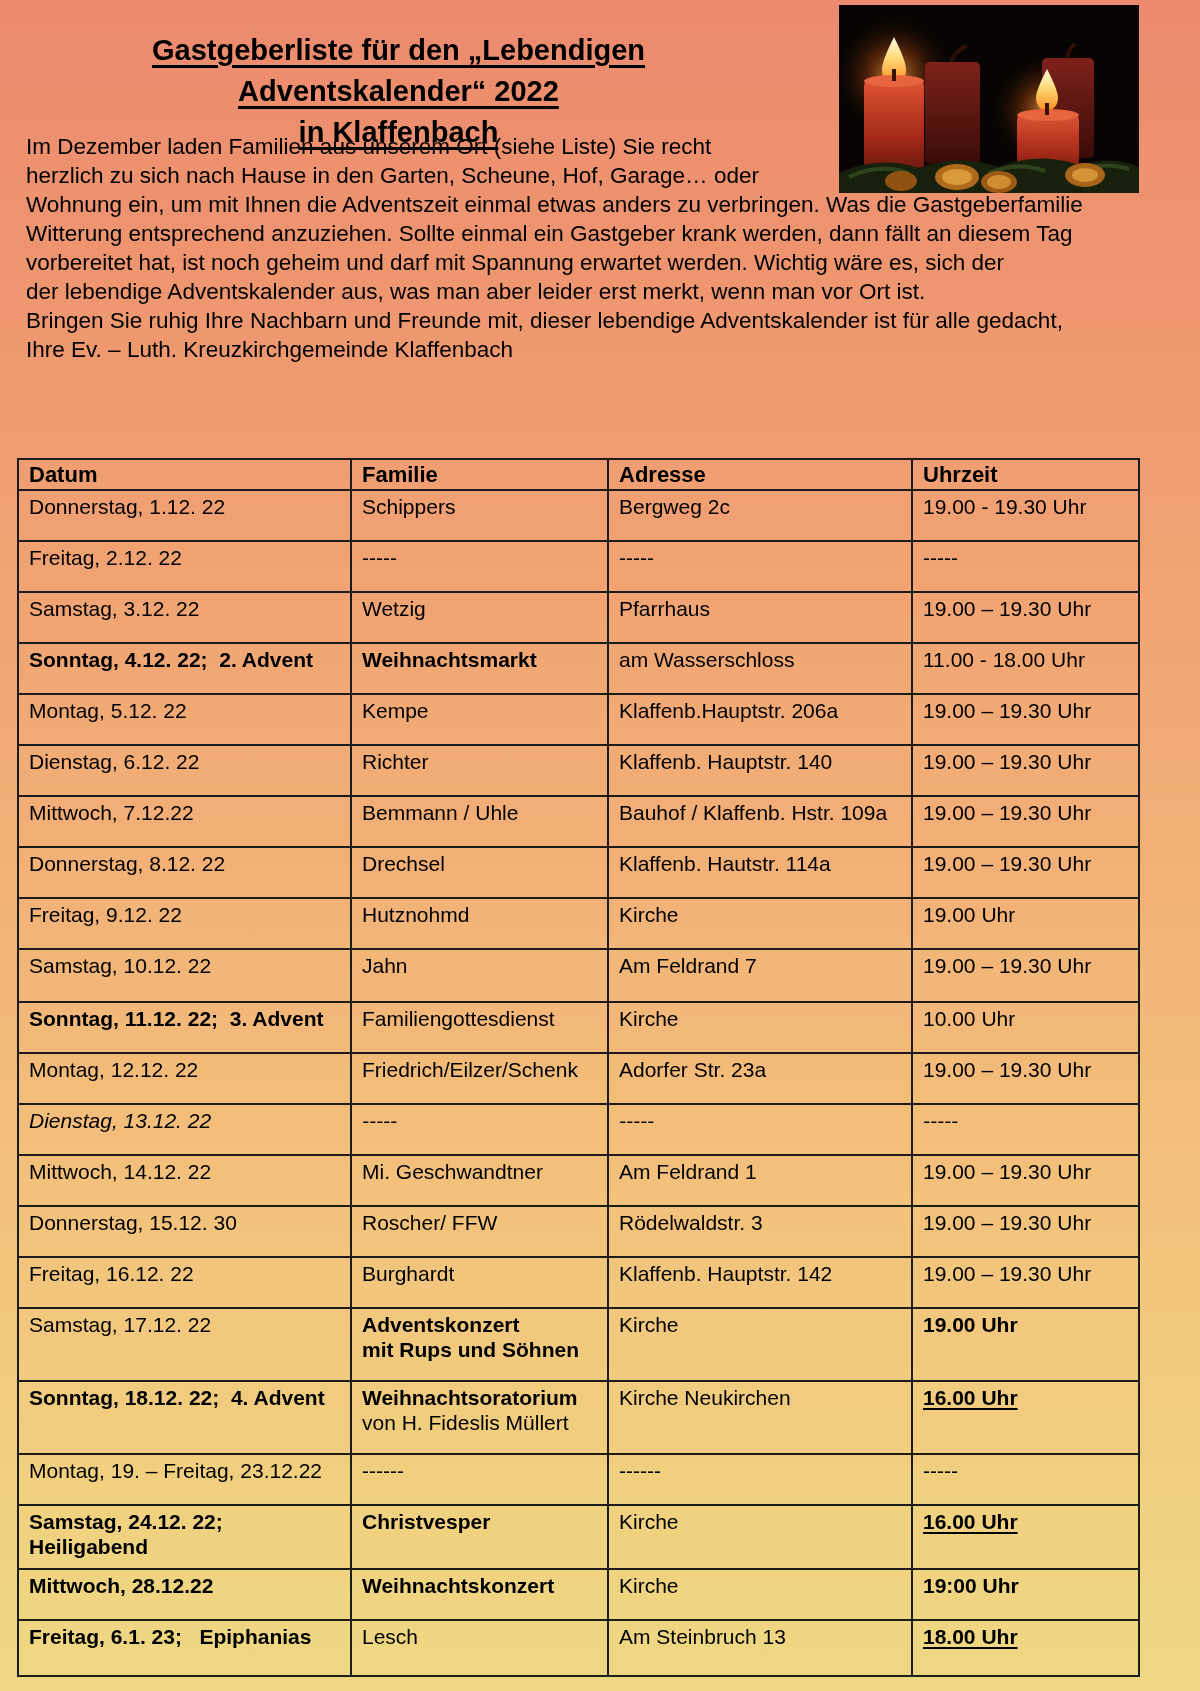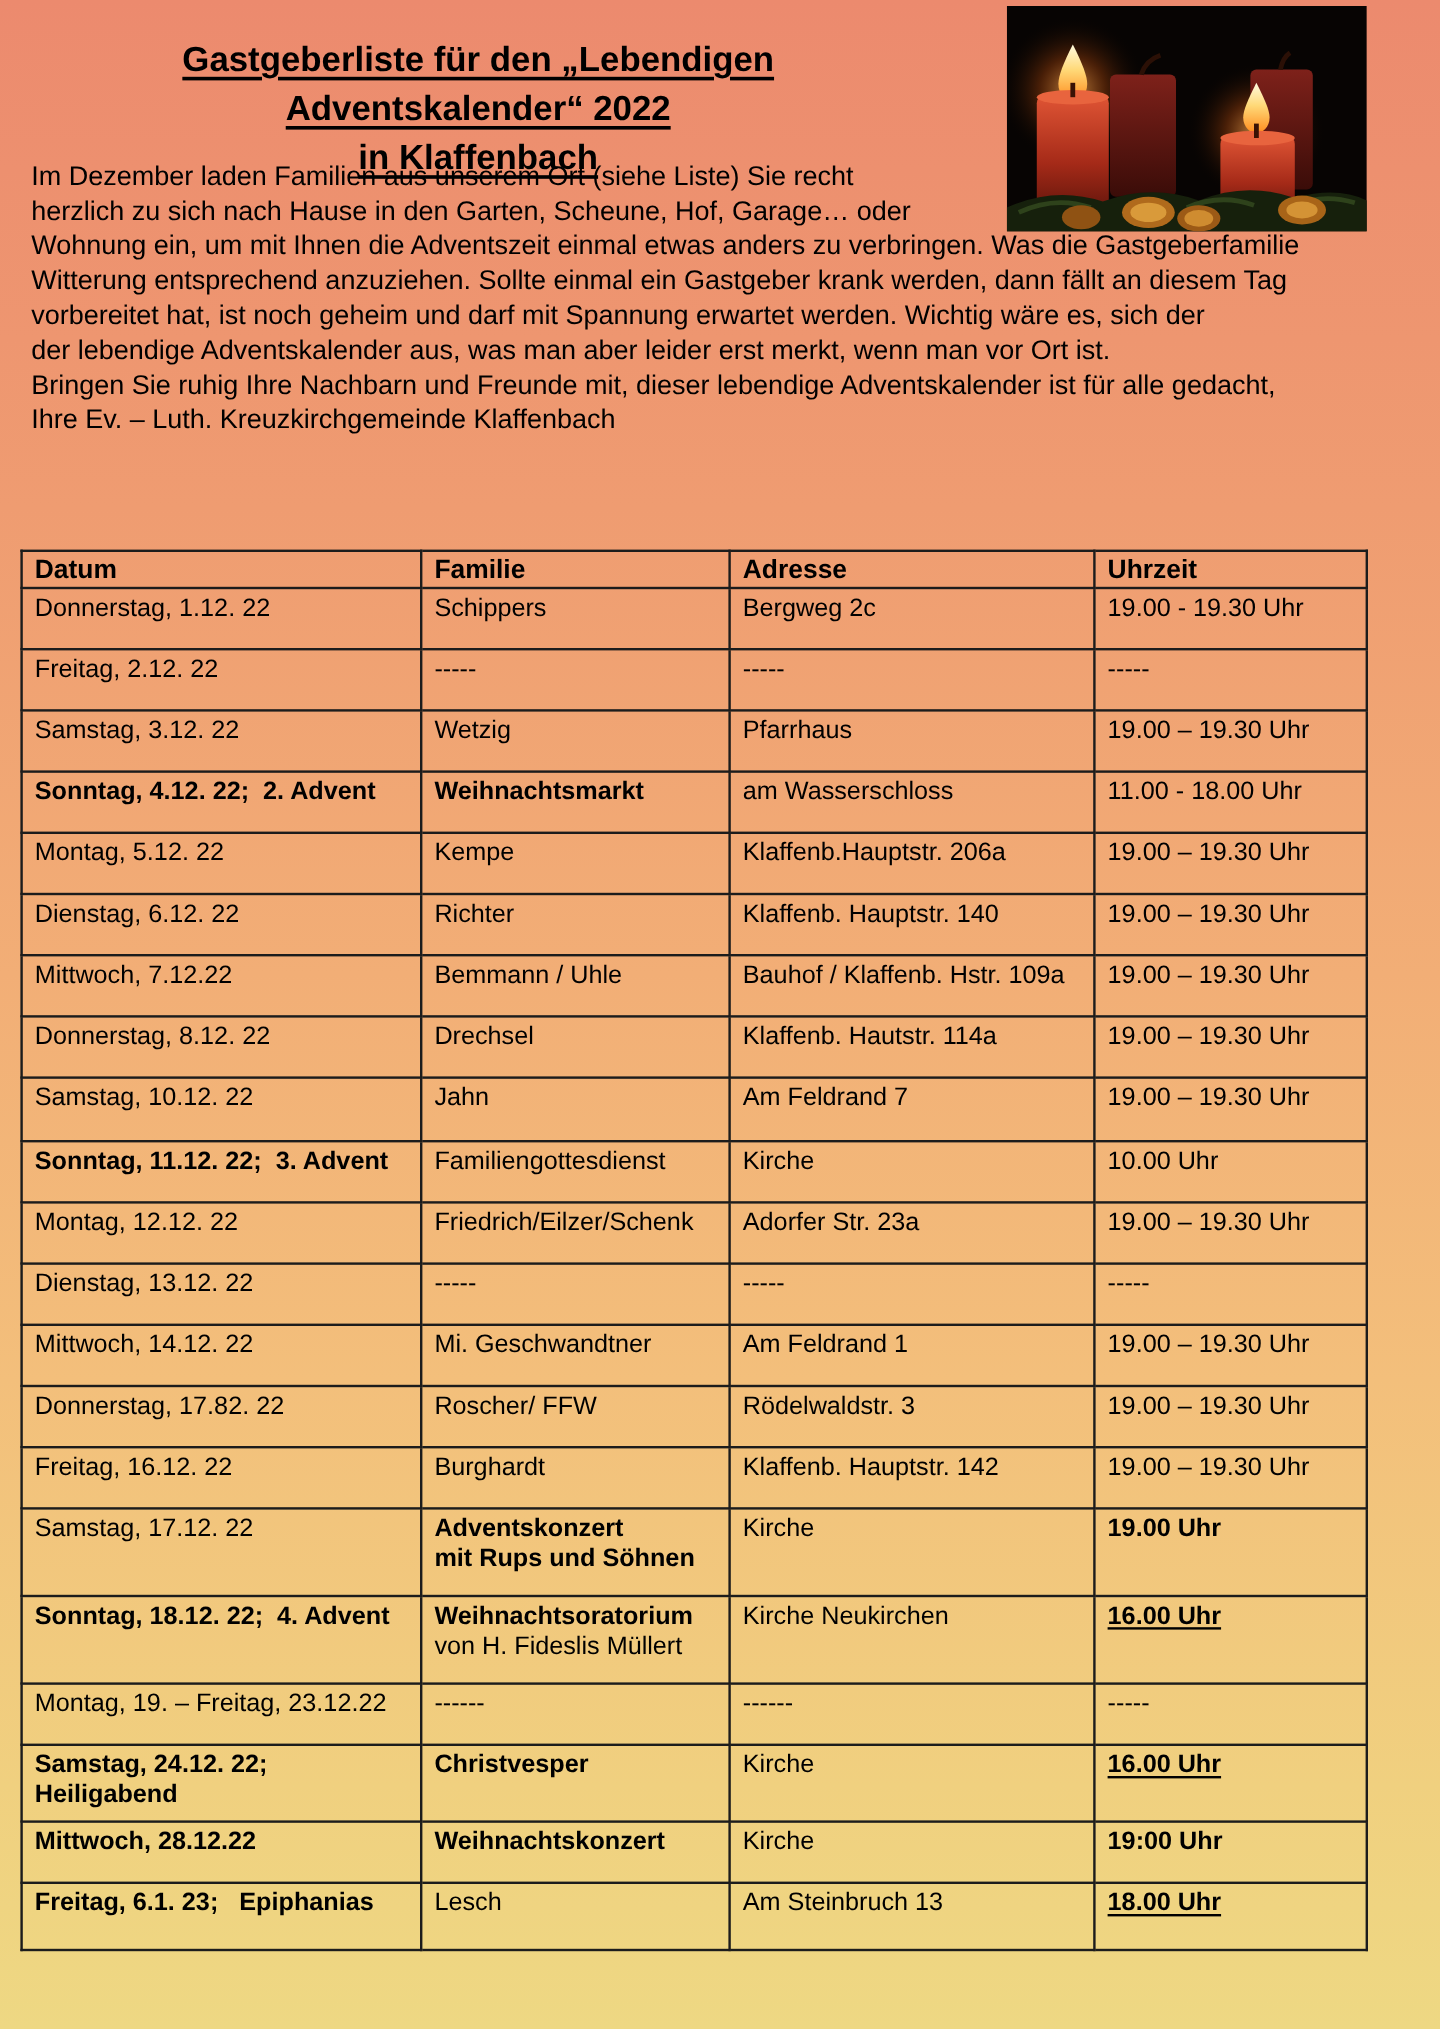--- a/index.html
+++ b/index.html
@@ -247,20 +247,34 @@
           <td>
             <div class="cell-line">Drechsel</div>
           </td>
           <td>
             <div class="cell-line">Klaffenb. Hautstr. 114a</div>
           </td>
           <td>
             <div class="cell-line">19.00 – 19.30 Uhr</div>
           </td>
         </tr>
+        <tr style="height: 47px;">
+          <td>
+            <div class="cell-line">Freitag, 9.12. 22</div>
+          </td>
+          <td>
+            <div class="cell-line">Hutznohmd</div>
+          </td>
+          <td>
+            <div class="cell-line">Kirche</div>
+          </td>
+          <td>
+            <div class="cell-line">19.00 Uhr</div>
+          </td>
+        </tr>
         <tr style="height: 53px; border-radius: 23px;">
           <td>
             <div class="cell-line">Samstag, 10.12. 22</div>
           </td>
           <td>
             <div class="cell-line">Jahn</div>
           </td>
           <td>
             <div class="cell-line">Am Feldrand 7</div>
           </td>
@@ -289,21 +303,21 @@
           <td>
             <div class="cell-line">Friedrich/Eilzer/Schenk</div>
           </td>
           <td>
             <div class="cell-line">Adorfer Str. 23a</div>
           </td>
           <td>
             <div class="cell-line">19.00 – 19.30 Uhr</div>
           </td>
         </tr>
-        <tr style="height: 47px;">
+        <tr style="height: 47px; font-style: italic;">
           <td>
             <div class="cell-line">Dienstag, 13.12. 22</div>
           </td>
           <td>
             <div class="cell-line">-----</div>
           </td>
           <td>
             <div class="cell-line">-----</div>
           </td>
           <td>
@@ -319,21 +333,21 @@
           </td>
           <td>
             <div class="cell-line">Am Feldrand 1</div>
           </td>
           <td>
             <div class="cell-line">19.00 – 19.30 Uhr</div>
           </td>
         </tr>
         <tr style="height: 47px;">
           <td>
-            <div class="cell-line">Donnerstag, 17.82. 22</div>
+            <div class="cell-line">Donnerstag, 15.12. 30</div>
           </td>
           <td>
             <div class="cell-line">Roscher/ FFW</div>
           </td>
           <td>
             <div class="cell-line">Rödelwaldstr. 3</div>
           </td>
           <td>
             <div class="cell-line">19.00 – 19.30 Uhr</div>
           </td>

